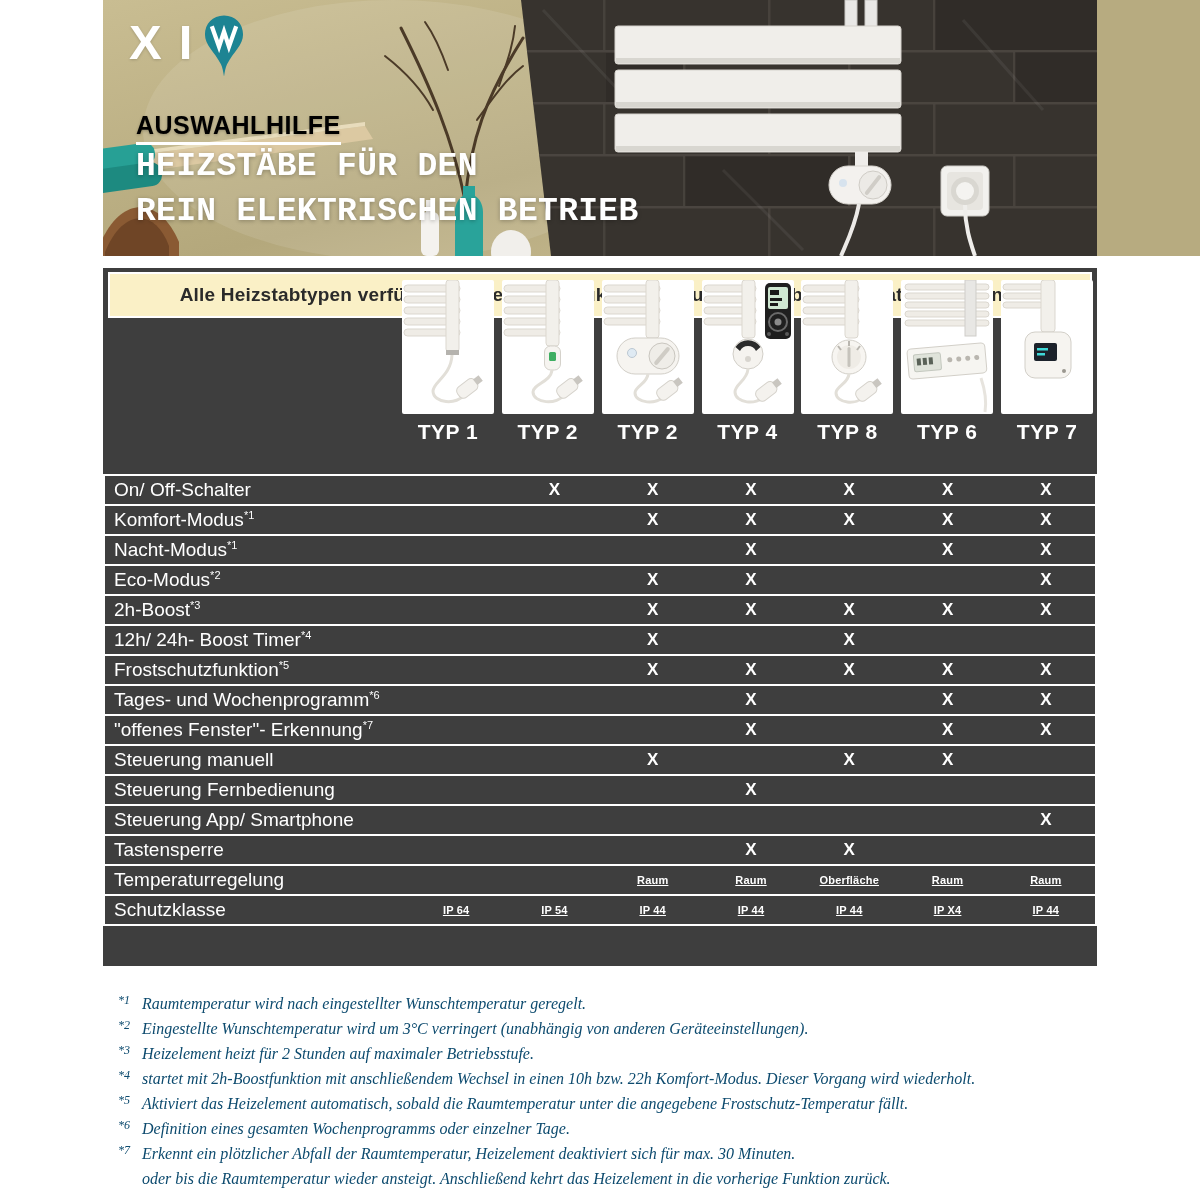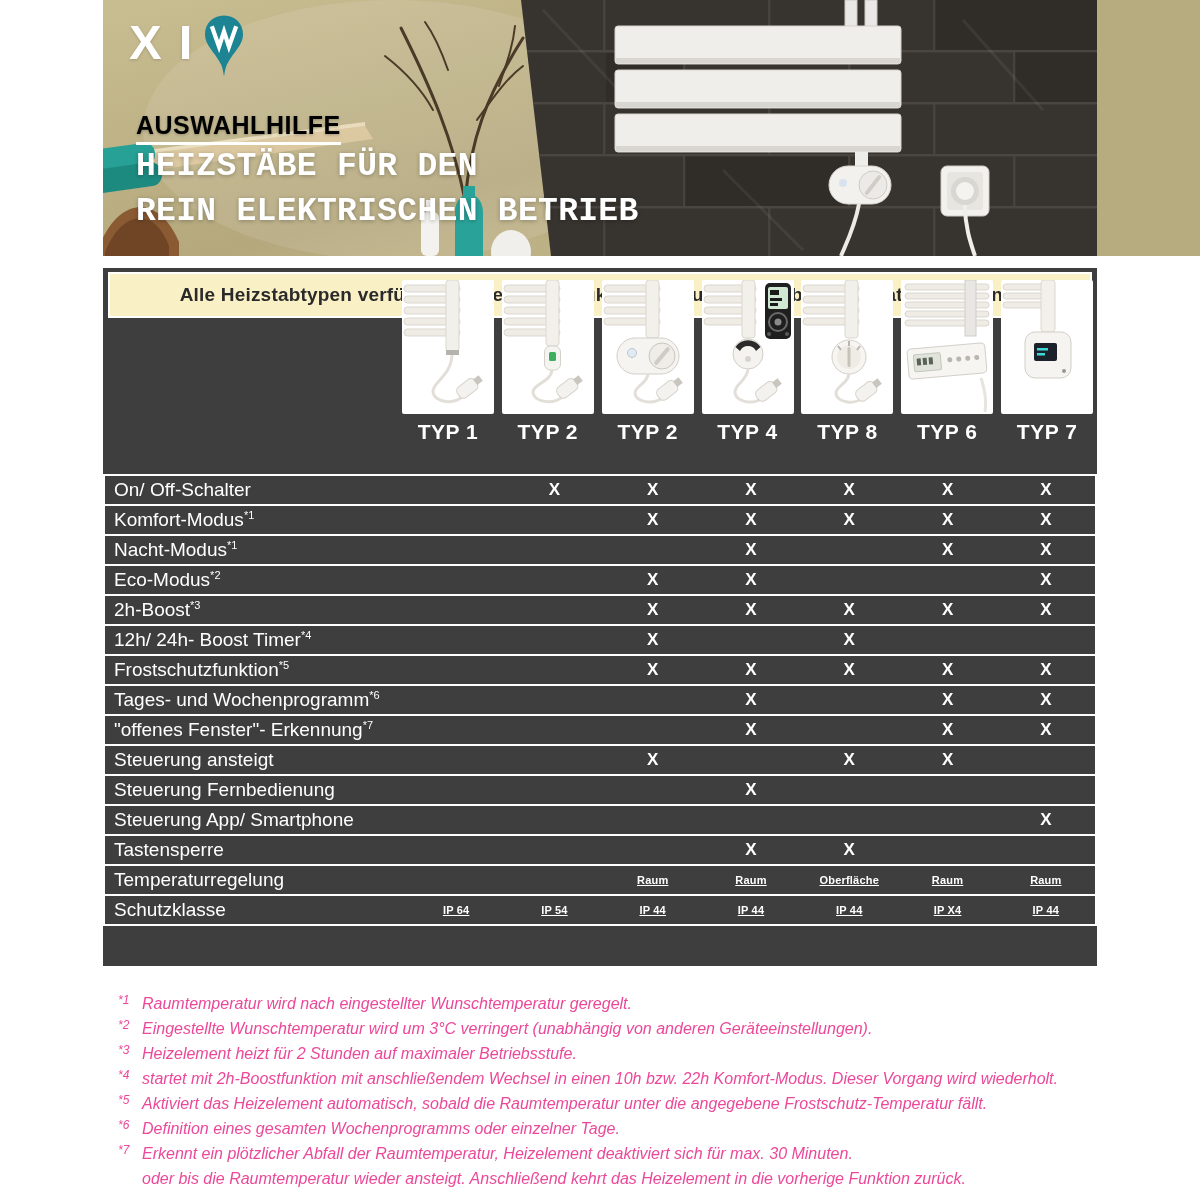--- a/index.html
+++ b/index.html
@@ -32,21 +32,21 @@
   .frow:last-child{border-bottom:none;}
   .flabel{width:293px;padding-left:9px;color:#fff;font-size:19px;line-height:28px;white-space:nowrap;overflow:hidden;}
   .flabel sup{font-size:11px;line-height:0;}
   .fcell{flex:1;text-align:center;color:#fff;font-weight:bold;font-size:17px;line-height:28px;}
   .fcell.tval{font-size:11px;letter-spacing:.2px;text-decoration:underline;}
 
   .banner{margin:4px 5px 0 5px;height:42px;border:2px solid #fff;background:#faf0c6;
           text-align:center;font-size:19px;font-weight:bold;color:#2a2a2a;line-height:42px;letter-spacing:.2px;}
 
   
-  .fnotes{position:absolute;left:118px;top:994px;width:1000px;color:#ec4899;}
+  .fnotes{position:absolute;left:118px;top:994px;width:1000px;color:#0c4a6e;font-family:Liberation Serif, serif;}
   .fnote{height:25px;line-height:20px;font-size:16px;font-style:italic;white-space:nowrap;}
   .fnmark{display:inline-block;width:24px;font-size:12px;transform:translateY(-5px);font-style:italic;}
 </style>
 </head>
 <body>
 
 <div class="page">
 
   <div class="hero">
     <svg class="scene" viewBox="0 0 994 256" preserveAspectRatio="none">
@@ -443,21 +443,21 @@
           <div class="flabel">"offenes Fenster"- Erkennung<sup>*7</sup></div>
           <div class="fcell"></div>
           <div class="fcell"></div>
           <div class="fcell"></div>
           <div class="fcell">X</div>
           <div class="fcell"></div>
           <div class="fcell">X</div>
           <div class="fcell">X</div>
         </div>
         <div class="frow">
-          <div class="flabel">Steuerung ansteigt</div>
+          <div class="flabel">Steuerung manuell</div>
           <div class="fcell"></div>
           <div class="fcell"></div>
           <div class="fcell">X</div>
           <div class="fcell"></div>
           <div class="fcell">X</div>
           <div class="fcell">X</div>
           <div class="fcell"></div>
         </div>
         <div class="frow">
           <div class="flabel">Steuerung Fernbedienung</div>

